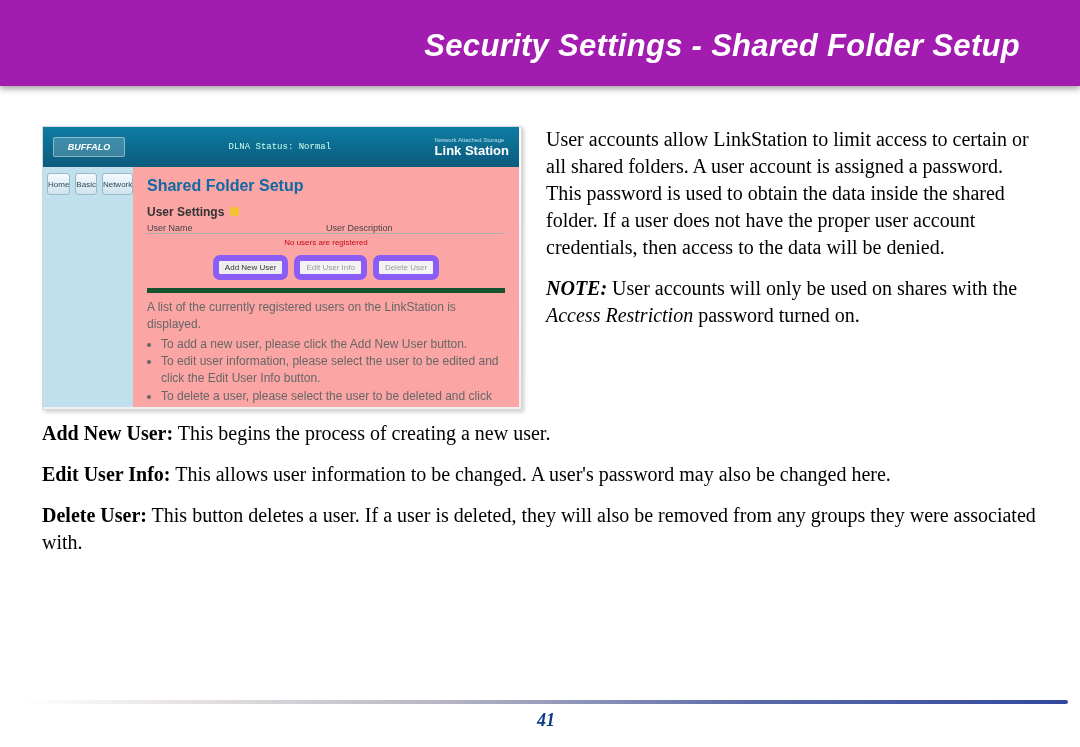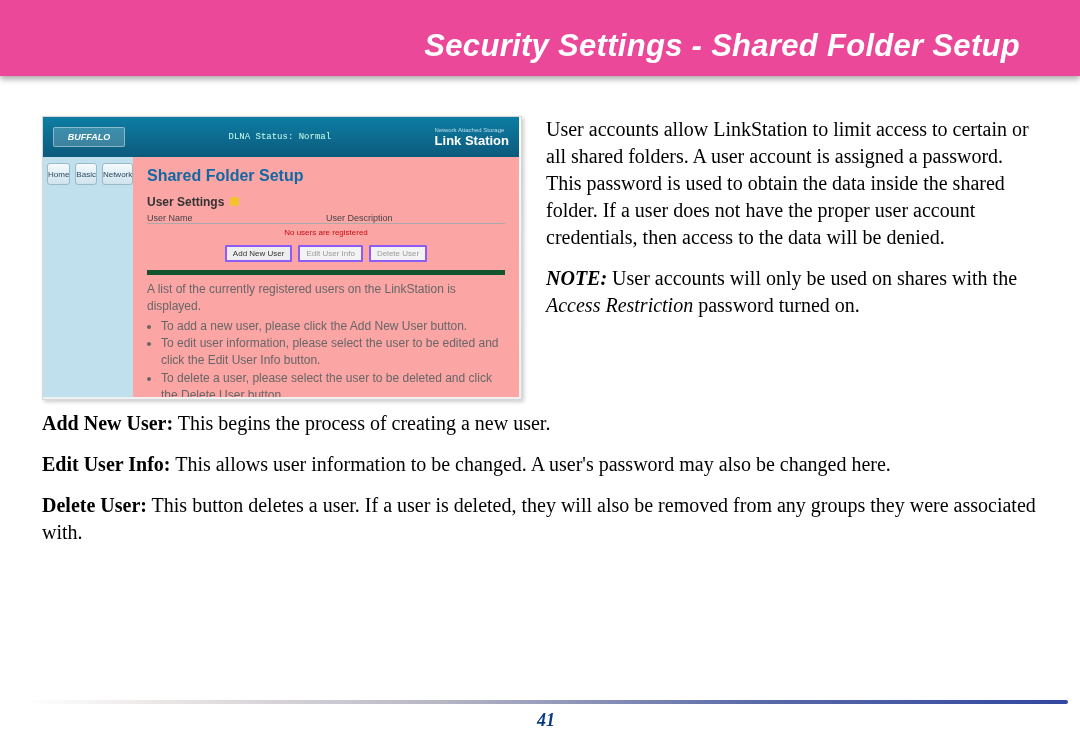--- a/index.html
+++ b/index.html
@@ -1,17 +1,17 @@
 <!DOCTYPE html>
 <html><head>
 <meta charset="utf-8">
 <style>
   html,body{margin:0;padding:0;width:1080px;height:747px;font-family:"Bookman Old Style","Century Schoolbook",Georgia,serif;background:#fff;color:#000}
   .page{position:relative;width:1080px;height:747px;overflow:hidden}
-  .red-band{background:#ec4899;height:76px;box-shadow:0 3px 6px rgba(0,0,0,.35)}
+  .red-band{background:#a21caf;height:86px;box-shadow:0 3px 6px rgba(0,0,0,.35)}
   .red-band h1{margin:0;color:#fff;font-style:italic;font-weight:700;font-size:31px;letter-spacing:.3px;text-align:right;padding:28px 60px 0 0;font-family:"Century Gothic","Trebuchet MS",sans-serif}
   .body-area{padding:40px 42px 0 42px}
   .float-figure{float:left;margin:0 24px 10px 0;width:478px;height:282px;border:1px solid #d7d7d7;background:linear-gradient(#fefefe,#f1f1f1);box-shadow:2px 2px 4px rgba(0,0,0,.2)}
   
   .shot{background:#cfe6ee;height:280px;width:476px;position:relative;overflow:hidden}
   .shot-top{height:40px;background:linear-gradient(#0d7da3,#0c5a7c);display:flex;align-items:center;justify-content:space-between;padding:0 10px}
   .shot-brand{width:70px;height:18px;background:#ffffff33;border:1px solid #fff6;border-radius:2px;display:flex;align-items:center;justify-content:center;font-size:9px;color:#fff;font-family:Arial,sans-serif;font-weight:700;font-style:italic}
   .shot-status{color:#cfe;font-size:9px;font-family:Liberation Mono, monospace}
   .shot-product{color:#fff;font-weight:700;font-family:Arial,sans-serif;font-size:13px}
   .shot-product small{display:block;font-size:6px;font-weight:400;color:#bde}
@@ -20,21 +20,21 @@
   .nav-btn{height:20px;background:linear-gradient(#f4faff,#cfe3ee);border:1px solid #9cb9c8;border-radius:3px;font-size:8px;font-family:Arial,sans-serif;color:#2b4a5c;display:flex;align-items:center;justify-content:center}
   .nav-btn.sel{background:linear-gradient(#fef6da,#f6e9b5);color:#8a5a00;border-color:#d6b96a}
   .shot-main{flex:1;background:#fca5a5;padding:10px 14px;font-family:Arial,sans-serif}
   .sm-title{color:#1069a3;font-size:16px;font-weight:700;margin-bottom:10px}
   .sm-sub{font-size:12px;font-weight:700;color:#333;margin-bottom:4px}
   .sm-sub .badge{display:inline-block;width:9px;height:9px;background:#f4c430;border-radius:2px;margin-left:2px}
   .tbl-head{display:flex;font-size:9px;color:#444;border-bottom:1px solid #aaa;margin-top:2px}
   .tbl-head span{flex:1}
   .no-users{text-align:center;color:#c30c13;font-size:8px;padding:4px 0 8px 0}
   .btnrow{display:flex;gap:6px;justify-content:center;margin-bottom:8px}
-  .mini-btn{border:2px solid #8b5cf6;background:#eee;font-size:8px;padding:2px 6px;border-radius:1px;color:#333}
+  .mini-btn{border:6px solid #8b5cf6;background:#eee;font-size:8px;padding:2px 6px;border-radius:7px;color:#333}
   .mini-btn.dis{color:#999;background:#f3f3f3}
   .hint{font-size:12px;color:#666;line-height:1.4;border-top:5px solid #14532d;padding-top:6px}
   .hint ul{margin:3px 0 0 14px;padding:0}
   .hint li{margin:1px 0}
   
   p.doc{font-size:20px;line-height:1.35;margin:0 0 14px 0}
   b.term{font-weight:700}
   i.note-lead{font-style:italic;font-weight:700}
   i.func{font-style:italic}
   .clear{clear:both}

